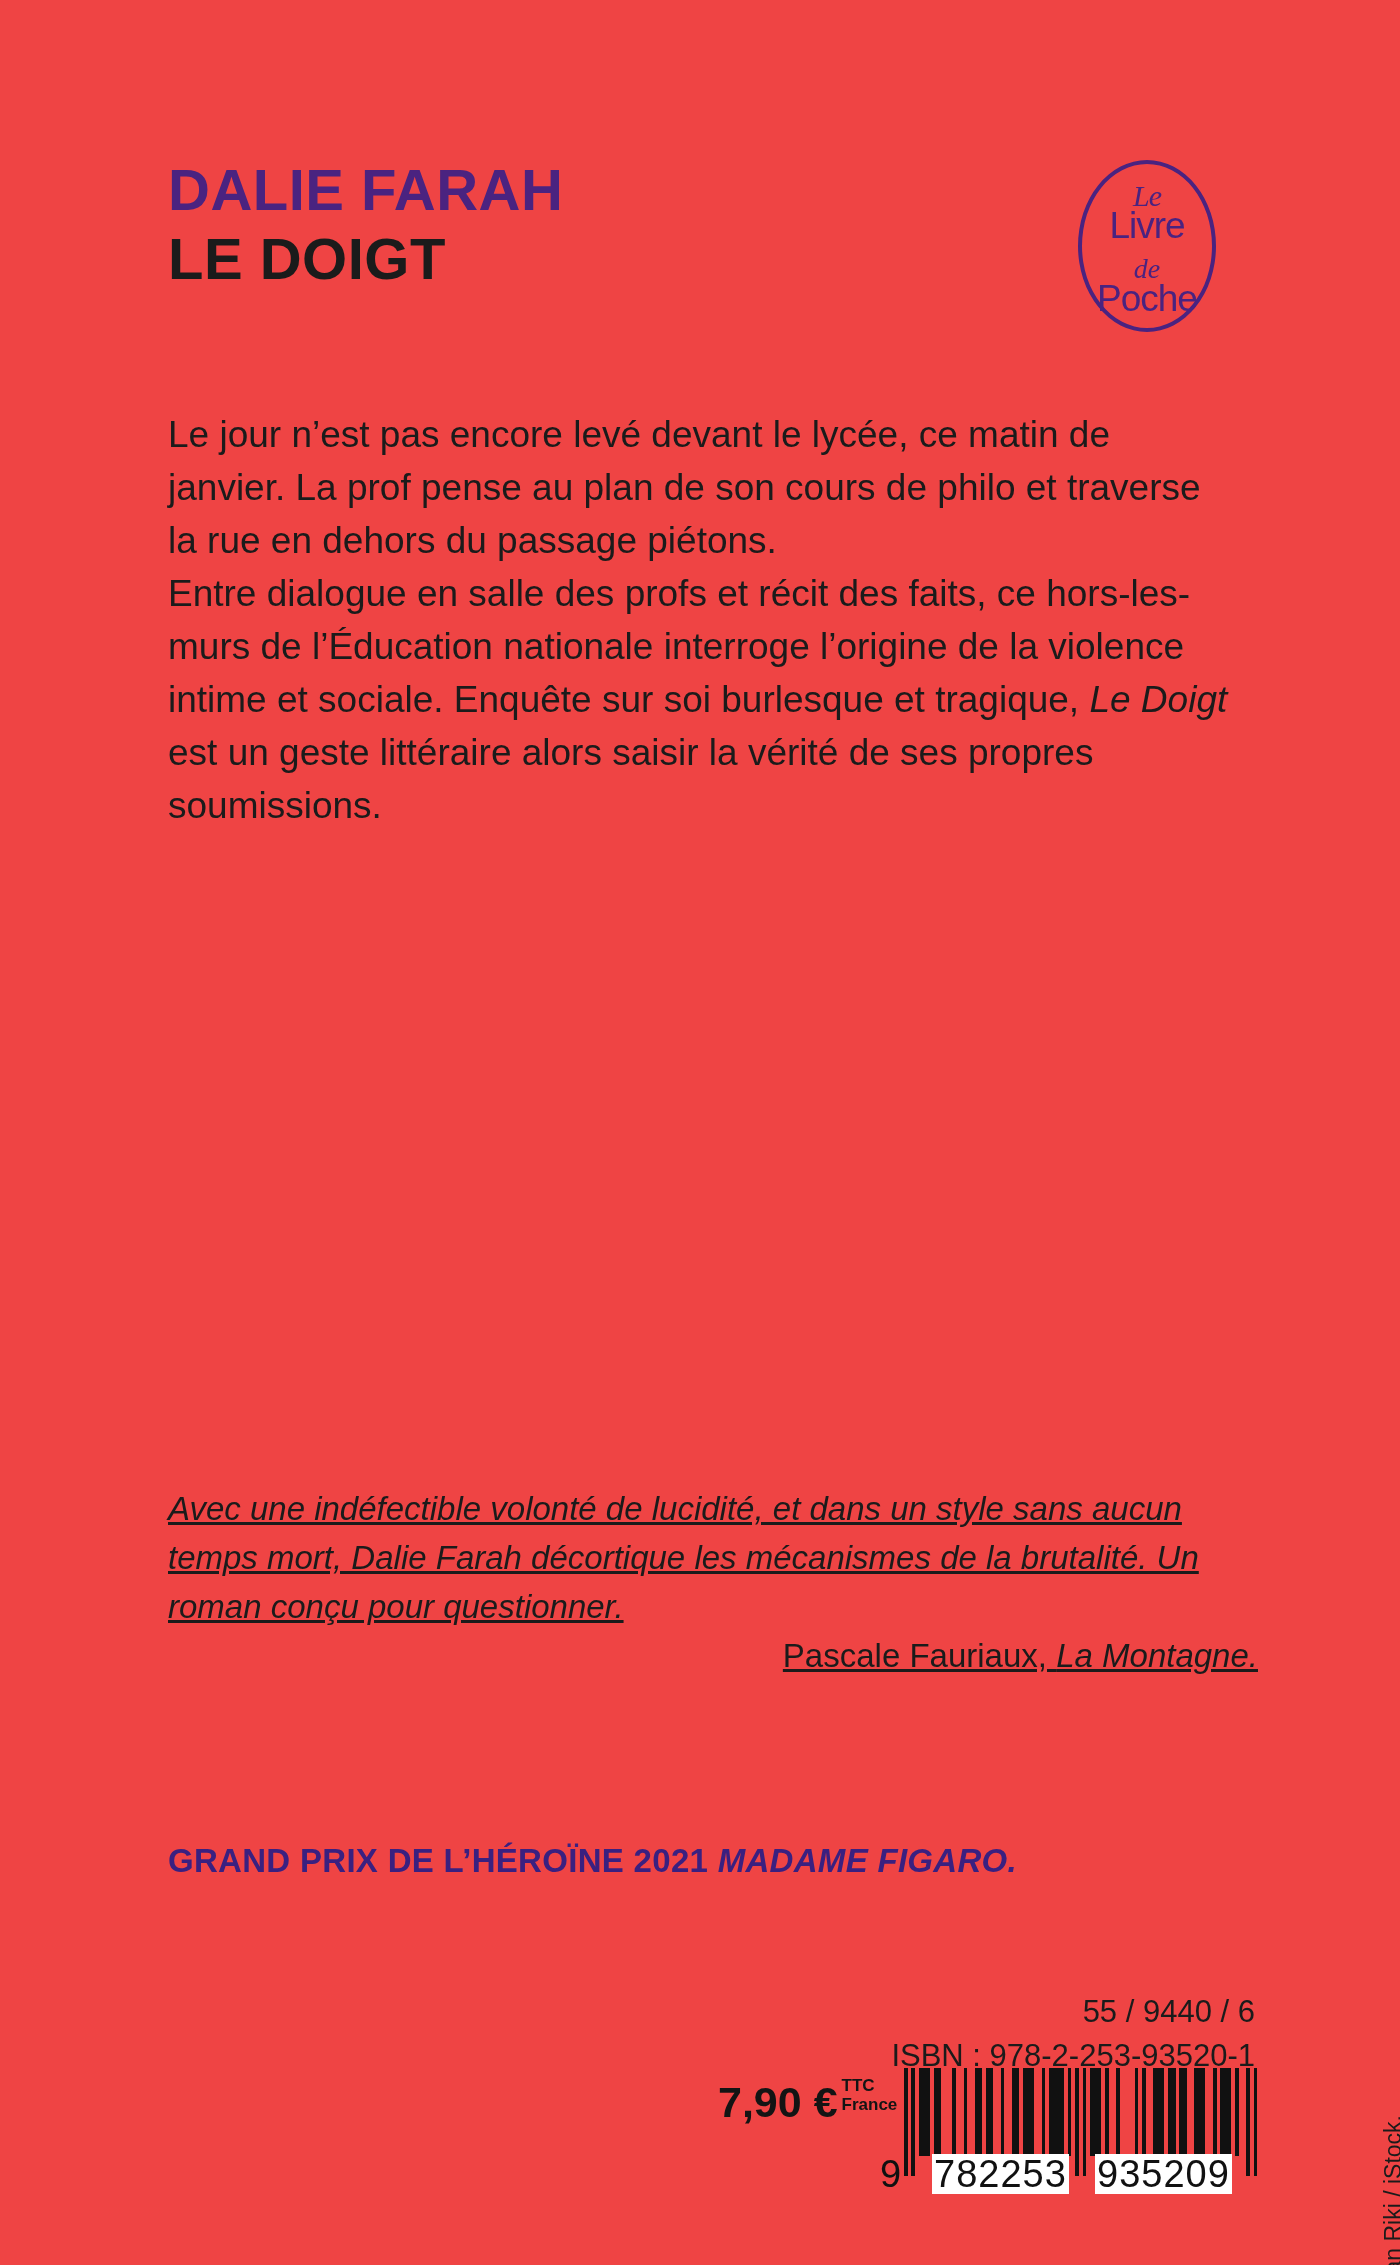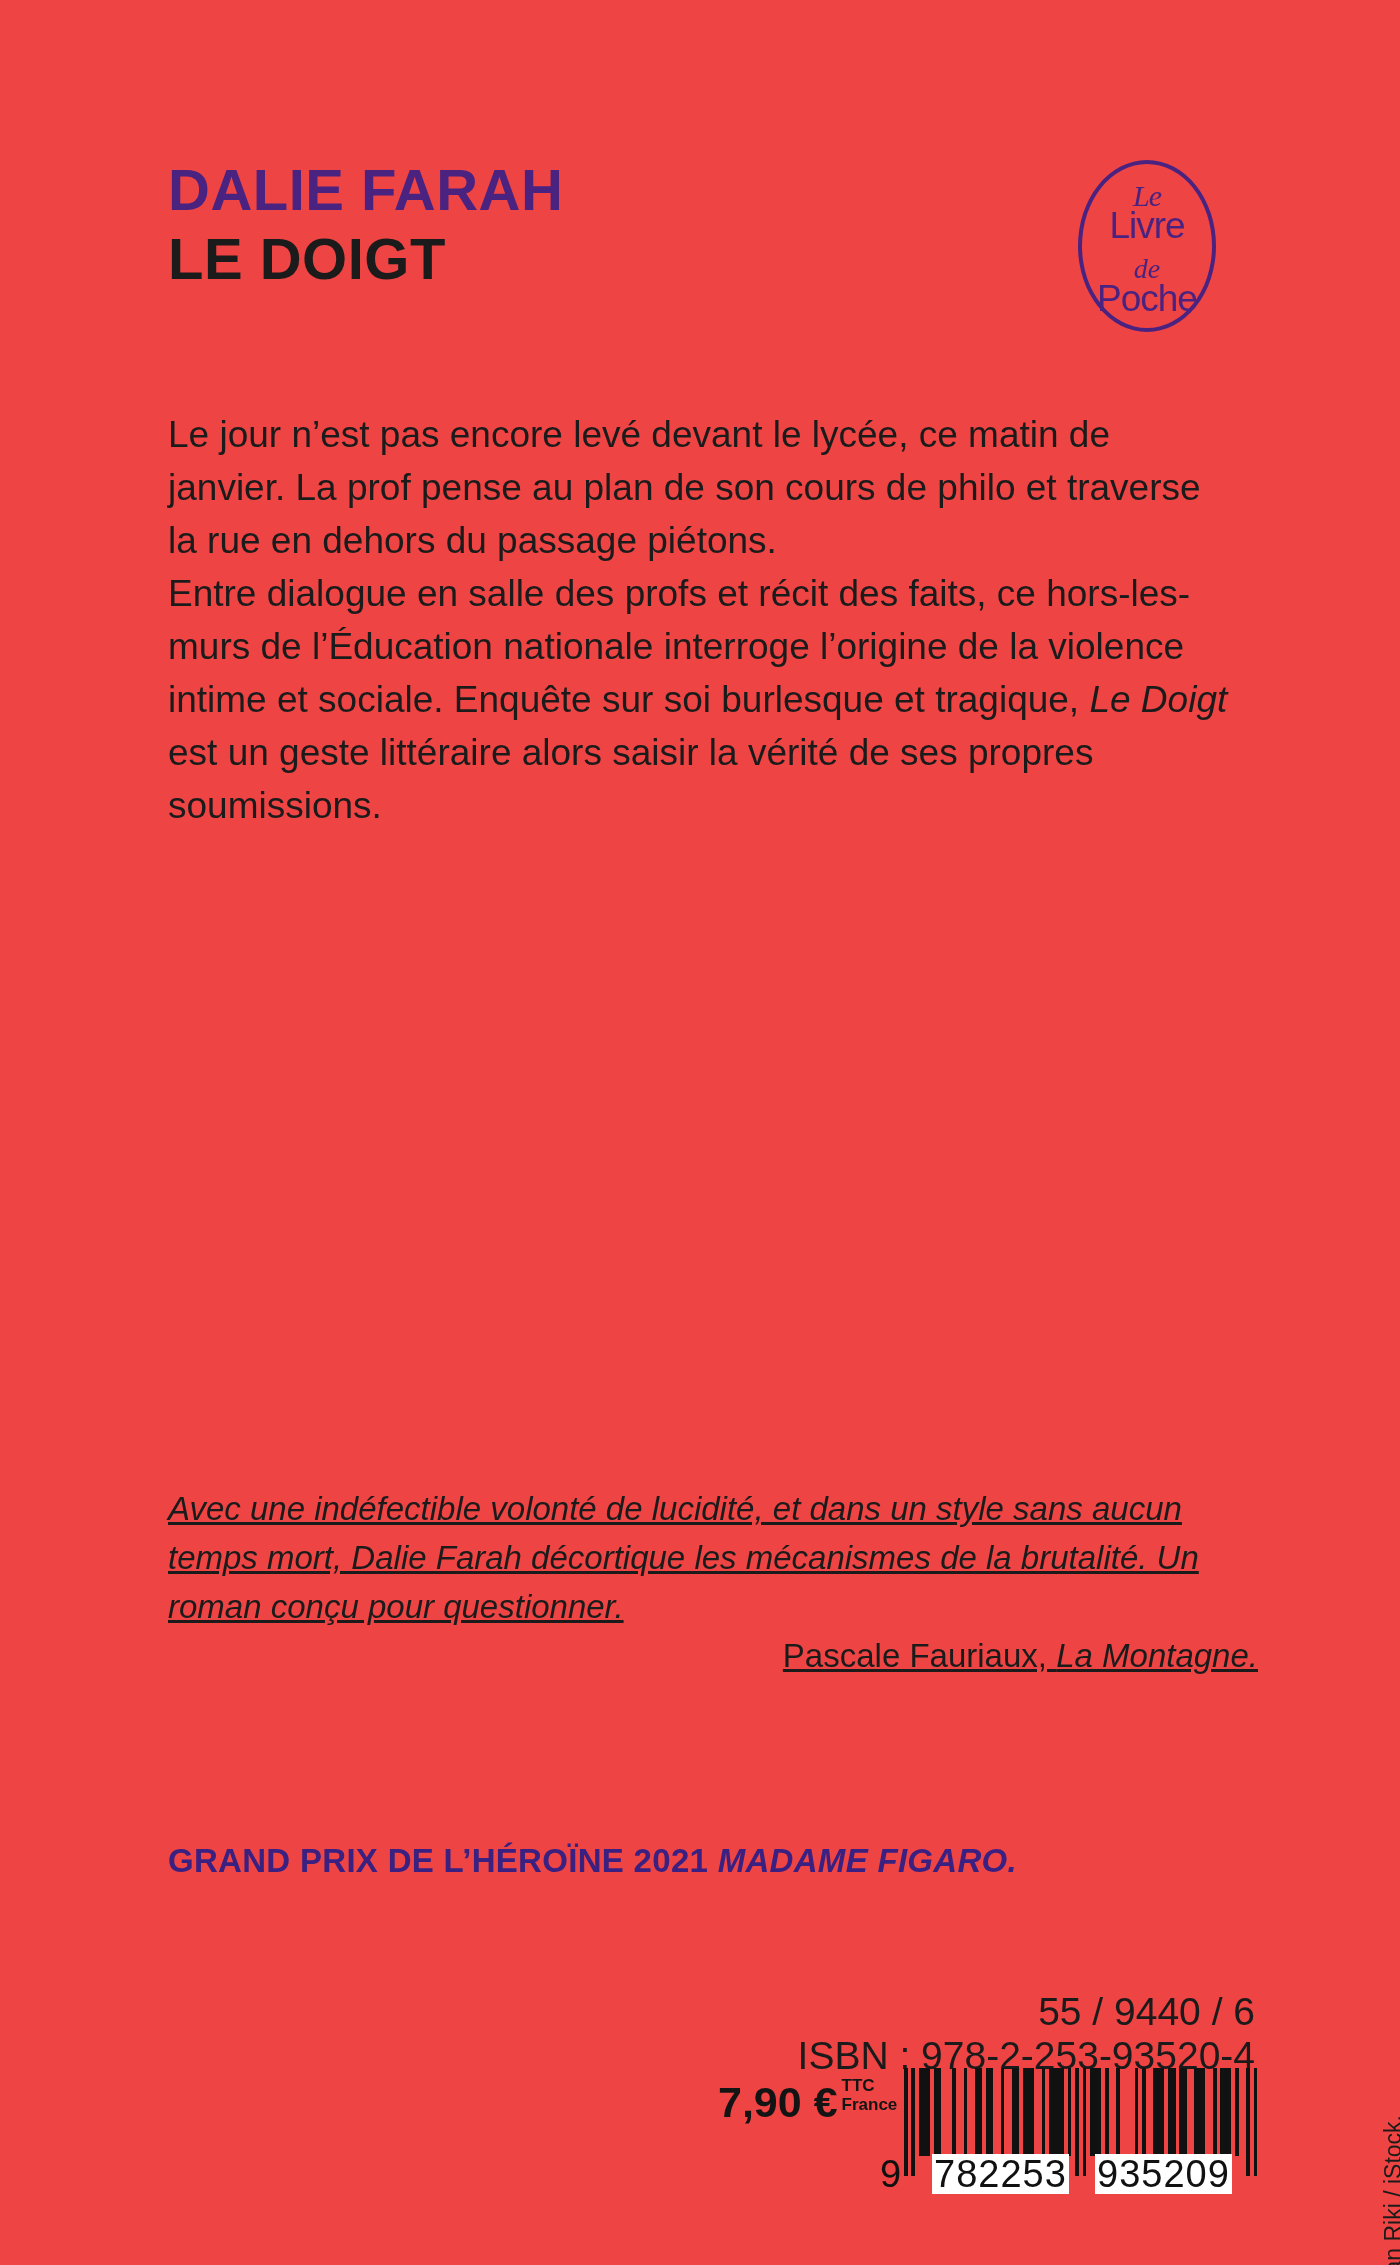--- a/index.html
+++ b/index.html
@@ -140,21 +140,21 @@
   }
   .prize i { font-style: italic; }
 
   
   .codes {
     position: absolute;
     right: 145px;
     top: 1990px;
     width: 620px;
     text-align: right;
-    font-size: 39px;
+    font-size: 31px;
     line-height: 44px;
     color: #1b1b1b;
     font-stretch: condensed;
   }
   .codes div { white-space: nowrap; }
 
   .price {
     position: absolute;
     left: 718px;
     top: 2076px;
@@ -253,21 +253,21 @@
     <div class="quote-block-2">
       <p class="quote-text">Avec une indéfectible volonté de lucidité, et dans un style sans aucun temps mort, Dalie Farah décortique les mécanismes de la brutalité. Un roman conçu pour questionner.</p>
       <p class="quote-attrib"><span>Pascale Fauriaux, </span><i>La Montagne.</i></p>
     </div>
   </div>
 
   <div class="prize"><span>GRAND PRIX DE L’HÉROÏNE 2021 </span><i>MADAME FIGARO.</i></div>
 
   <div class="codes">
     <div>55 / 9440 / 6</div>
-    <div>ISBN : 978-2-253-93520-4</div>
+    <div>ISBN : 978-2-253-93520-1</div>
   </div>
 
   <div class="price"><span>7,90 €</span><span class="ttc"><span>TTC</span><br><span>France</span></span></div>
 
   <div class="barcode-wrap">
     <div class="barcode-bars" id="bars">
         <span class="bar tall" style="width: 3.72632px; flex: 0 0 auto;"></span>
         <span class="bar space" style="width: 3.72632px; flex: 0 0 auto;"></span>
         <span class="bar tall" style="width: 3.72632px; flex: 0 0 auto;"></span>
         <span class="bar space" style="width: 3.72632px; flex: 0 0 auto;"></span>

